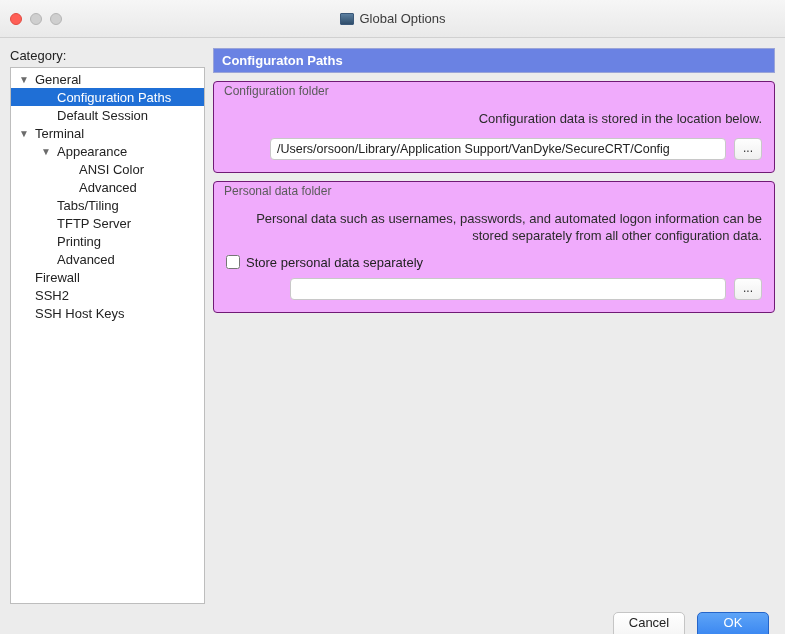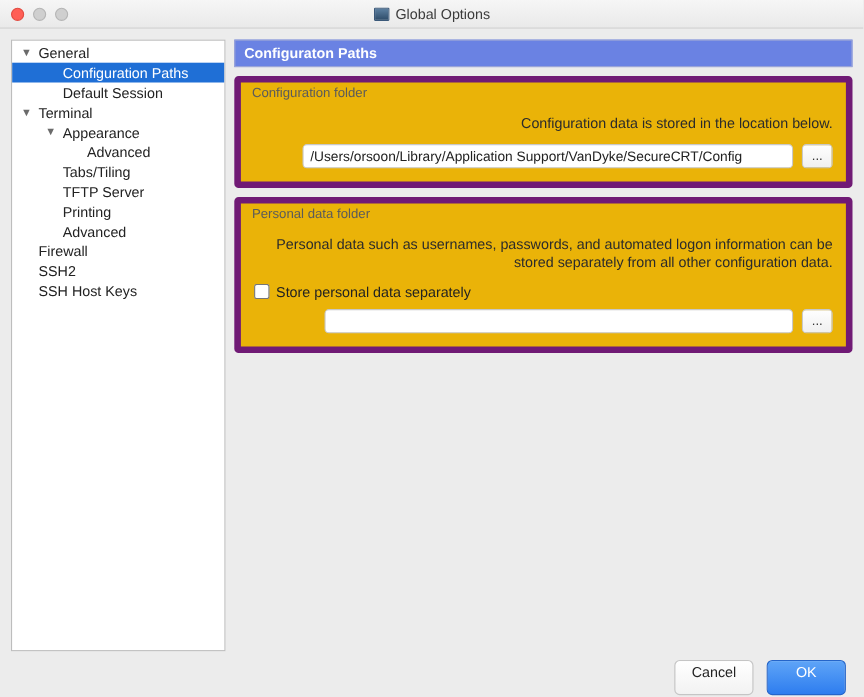--- a/index.html
+++ b/index.html
@@ -6,21 +6,21 @@
     body {
       font-family: -apple-system, "Helvetica Neue", Arial, sans-serif;
       font-size: 13px;
       background: #ececec;
       width: 785px;
       height: 634px;
       overflow: hidden;
       color: #222;
     }
     .titlebar {
-      height: 26px;
+      height: 38px;
       background: linear-gradient(#f6f6f6, #e9e9e9);
       border-bottom: 1px solid #d0d0d0;
       display: flex;
       align-items: center;
       position: relative;
     }
     .traffic-lights {
       display: flex;
       gap: 8px;
       padding-left: 10px;
@@ -100,24 +100,24 @@
     }
     .panel-header {
       background: #6a82e3;
       color: #fff;
       font-weight: 600;
       font-size: 13px;
       padding: 4px 8px;
       border: 1px solid #9aa4d8;
     }
     .group {
-      border: 6px solid #701a75;
+      border: 1px solid #701a75;
       border-radius: 4px;
       margin-top: 8px;
-      background: #eab308;
+      background: #f0abfc;
     }
     .group-title {
       font-size: 12px;
       color: #5b5b5b;
       padding: 4px 8px 0 10px;
       position: relative;
       top: -2px;
     }
     .group-body {
       padding: 10px 12px 12px 12px;
@@ -206,20 +206,21 @@
     <div class="light green"></div>
   </div>
   <div class="title-center">
     <div class="app-icon"></div>
     <div class="title-text">Global Options</div>
   </div>
 </div>
 
 <div class="content">
   <div class="left-col">
+    <div class="category-label">Category:</div>
     <div class="tree" id="tree">
         <div class="tree-row">
           <span class="indent-pad" style="width: 8px;"></span>
           <span class="disclosure">▼</span>
           <span class="indent-pad" style="width: 6px;"></span>
           <span>General</span>
         </div>
         <div class="tree-row selected">
           <span class="indent-pad" style="width: 30px;"></span>
           <span class="disclosure"></span>
@@ -236,20 +237,26 @@
           <span class="indent-pad" style="width: 8px;"></span>
           <span class="disclosure">▼</span>
           <span class="indent-pad" style="width: 6px;"></span>
           <span>Terminal</span>
         </div>
         <div class="tree-row">
           <span class="indent-pad" style="width: 30px;"></span>
           <span class="disclosure">▼</span>
           <span class="indent-pad" style="width: 6px;"></span>
           <span>Appearance</span>
+        </div>
+        <div class="tree-row">
+          <span class="indent-pad" style="width: 52px;"></span>
+          <span class="disclosure"></span>
+          <span class="indent-pad" style="width: 6px;"></span>
+          <span>ANSI Color</span>
         </div>
         <div class="tree-row">
           <span class="indent-pad" style="width: 52px;"></span>
           <span class="disclosure"></span>
           <span class="indent-pad" style="width: 6px;"></span>
           <span>Advanced</span>
         </div>
         <div class="tree-row">
           <span class="indent-pad" style="width: 30px;"></span>
           <span class="disclosure"></span>

